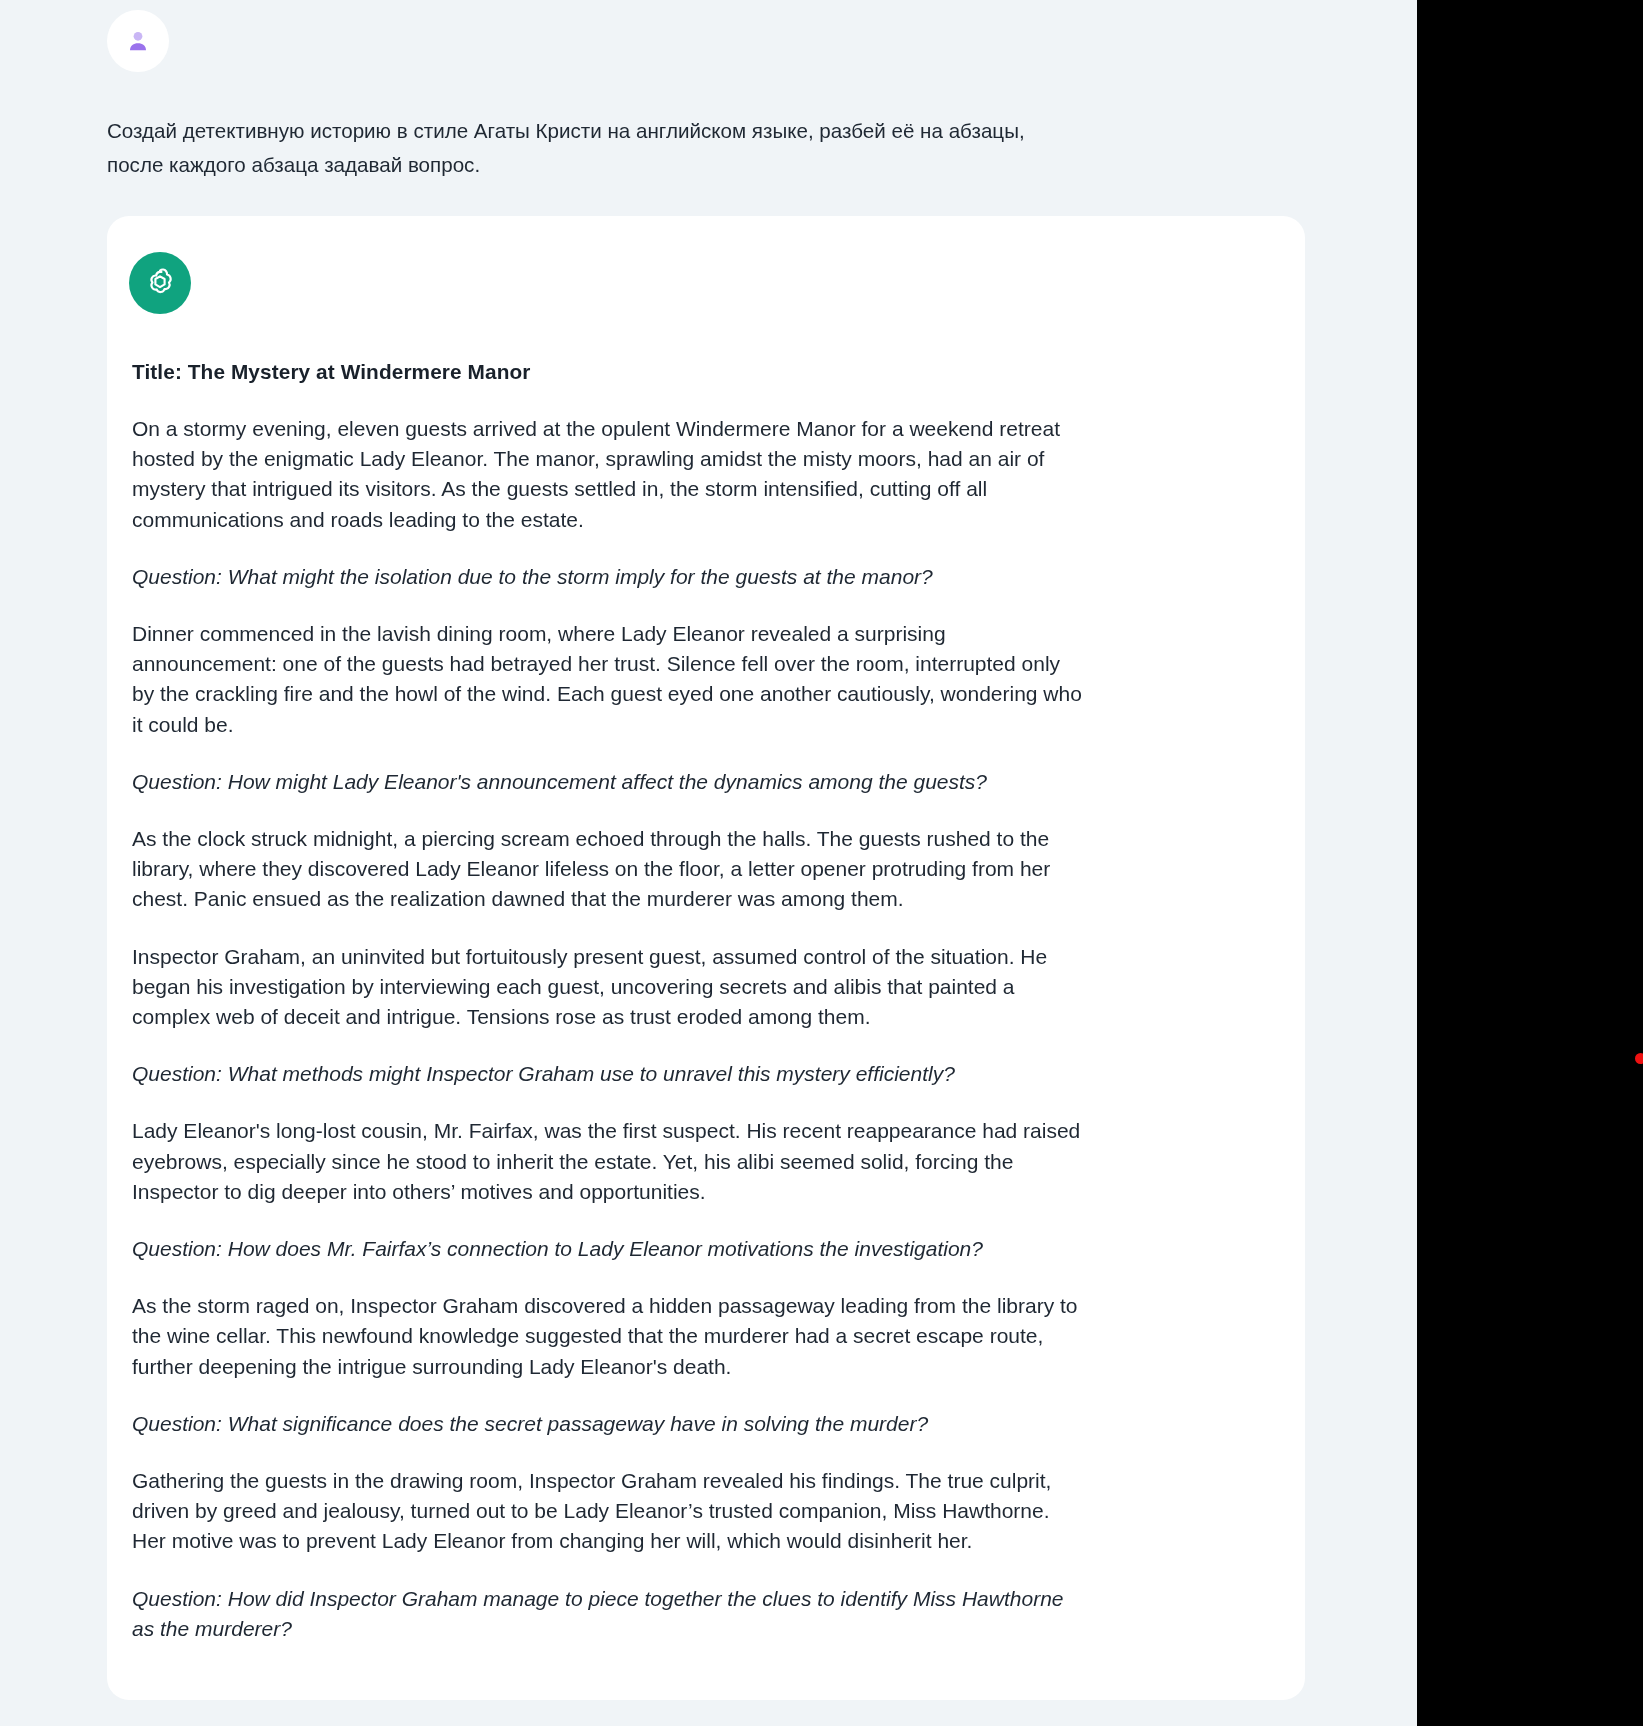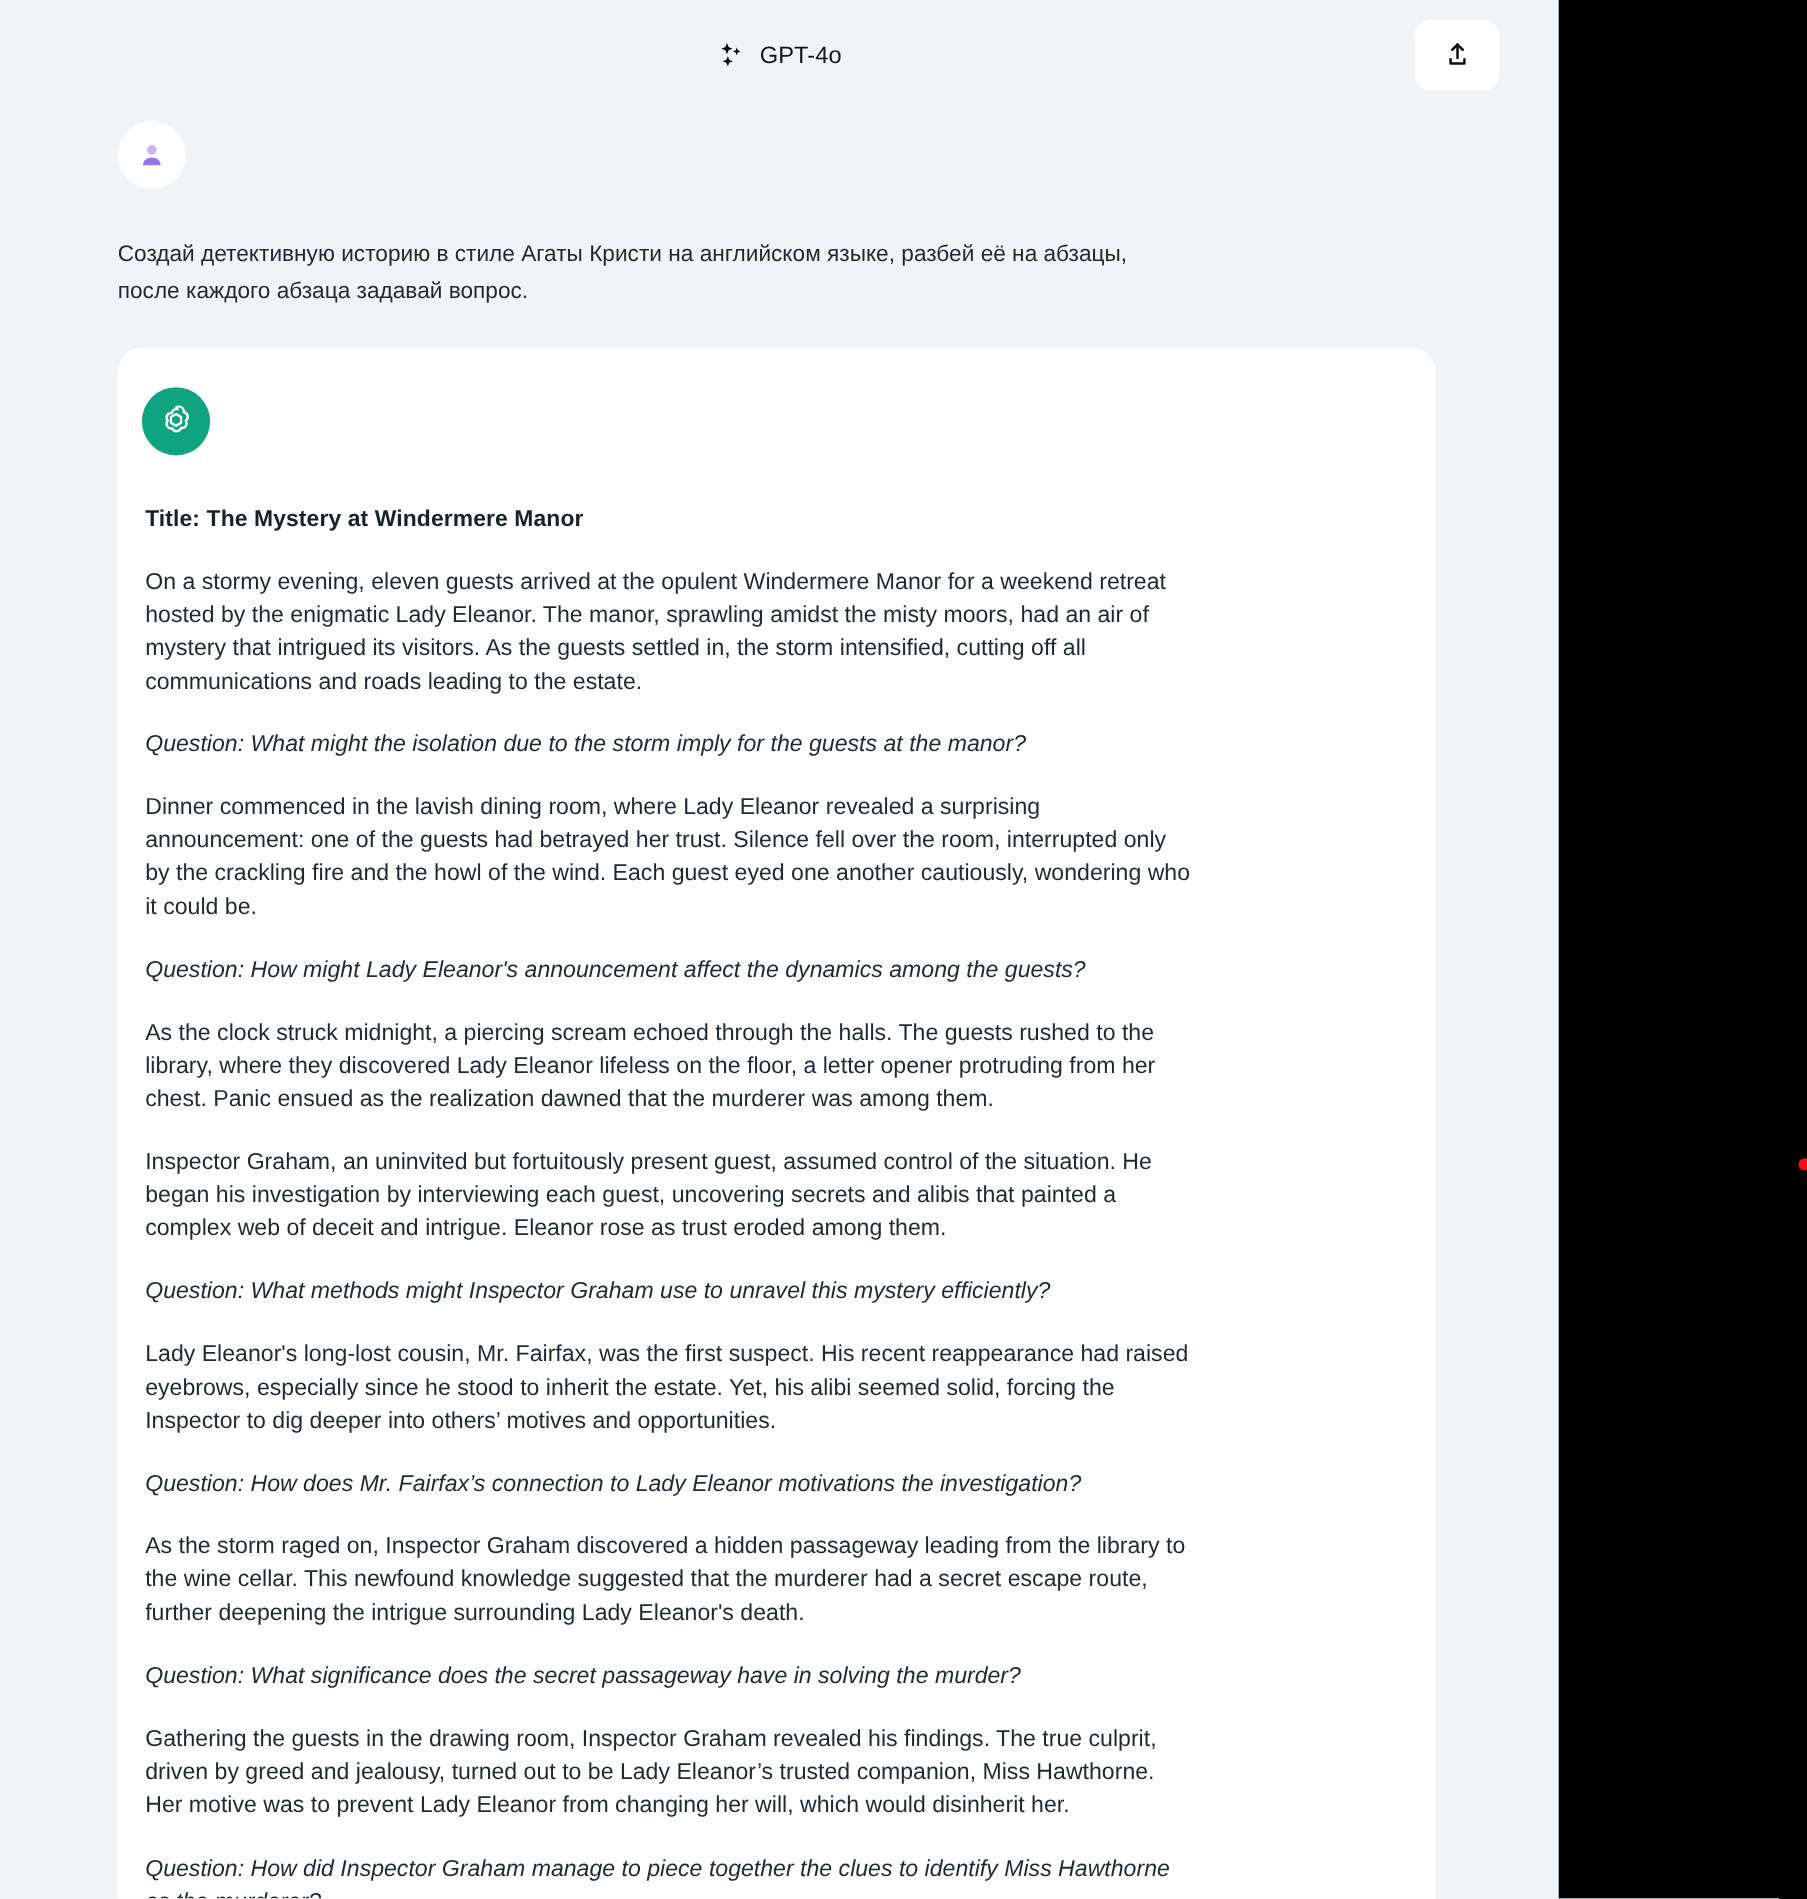--- a/index.html
+++ b/index.html
@@ -184,38 +184,20 @@
     height: 11px;
     border-radius: 50%;
     background: #ee1111;
   }
 </style>
 </head>
 <body>
 
 <div id="chat-root">
 
-  <div id="header">
-    <div id="model-pill">
-      <svg id="sparkle-icon" viewBox="0 0 24 24">
-        <path fill="#0d0f12" d="M8.2 11.4 9.6 8.1l3.3-1.4-3.3-1.4L8.2 2 6.8 5.3 3.5 6.7l3.3 1.4z"></path>
-        <path fill="#0d0f12" d="M16.4 12.2l.95-2.25 2.25-.95-2.25-.95L16.4 5.8l-.95 2.25-2.25.95 2.25.95z"></path>
-        <path fill="#0d0f12" d="M8.9 21.4l1.25-2.95 2.95-1.25-2.95-1.25L8.9 13l-1.25 2.95L4.7 17.2l2.95 1.25z"></path>
-      </svg>
-      <span id="model-label">GPT-4o</span>
-    </div>
-
-    <button id="share-button">
-      <svg id="upload-icon" viewBox="0 0 24 24">
-        <path d="M12 3.2 L12 14.6" stroke="#0d0f12" stroke-width="2.1" stroke-linecap="round" fill="none"></path>
-        <path d="M7.6 7.6 L12 3.2 L16.4 7.6" stroke="#0d0f12" stroke-width="2.1" stroke-linecap="round" stroke-linejoin="round" fill="none"></path>
-        <path d="M6.2 15.6 L6.2 19.2 L17.8 19.2 L17.8 15.6" stroke="#0d0f12" stroke-width="2.1" stroke-linecap="round" stroke-linejoin="round" fill="none"></path>
-      </svg>
-    </button>
-  </div>
 
   <div id="user-turn">
     <div class="avatar-col">
       <div id="user-avatar">
         <svg viewBox="0 0 24 24">
           <circle cx="12" cy="8.2" r="3.5" fill="#c9b6f5"></circle>
           <path d="M5.6 19.4c0-3.6 2.9-5.6 6.4-5.6s6.4 2 6.4 5.6z" fill="#9a72ec"></path>
         </svg>
       </div>
     </div>
@@ -234,21 +216,21 @@
       </div>
     </div>
     <div id="assistant-body">
       <div class="msg-title">Title: The Mystery at Windermere Manor</div>
       <div id="blocks-container">
           <div class="msg-p">On a stormy evening, eleven guests arrived at the opulent Windermere Manor for a weekend retreat hosted by the enigmatic Lady Eleanor. The manor, sprawling amidst the misty moors, had an air of mystery that intrigued its visitors. As the guests settled in, the storm intensified, cutting off all communications and roads leading to the estate.</div>
           <div class="msg-q">Question: What might the isolation due to the storm imply for the guests at the manor?</div>
           <div class="msg-p">Dinner commenced in the lavish dining room, where Lady Eleanor revealed a surprising announcement: one of the guests had betrayed her trust. Silence fell over the room, interrupted only by the crackling fire and the howl of the wind. Each guest eyed one another cautiously, wondering who it could be.</div>
           <div class="msg-q">Question: How might Lady Eleanor's announcement affect the dynamics among the guests?</div>
           <div class="msg-p">As the clock struck midnight, a piercing scream echoed through the halls. The guests rushed to the library, where they discovered Lady Eleanor lifeless on the floor, a letter opener protruding from her chest. Panic ensued as the realization dawned that the murderer was among them.</div>
-          <div class="msg-p">Inspector Graham, an uninvited but fortuitously present guest, assumed control of the situation. He began his investigation by interviewing each guest, uncovering secrets and alibis that painted a complex web of deceit and intrigue. Eleanor rose as trust eroded among them.</div>
+          <div class="msg-p">Inspector Graham, an uninvited but fortuitously present guest, assumed control of the situation. He began his investigation by interviewing each guest, uncovering secrets and alibis that painted a complex web of deceit and intrigue. Tensions rose as trust eroded among them.</div>
           <div class="msg-q">Question: What methods might Inspector Graham use to unravel this mystery efficiently?</div>
           <div class="msg-p">Lady Eleanor's long-lost cousin, Mr. Fairfax, was the first suspect. His recent reappearance had raised eyebrows, especially since he stood to inherit the estate. Yet, his alibi seemed solid, forcing the Inspector to dig deeper into others’ motives and opportunities.</div>
           <div class="msg-q">Question: How does Mr. Fairfax’s connection to Lady Eleanor motivations the investigation?</div>
           <div class="msg-p">As the storm raged on, Inspector Graham discovered a hidden passageway leading from the library to the wine cellar. This newfound knowledge suggested that the murderer had a secret escape route, further deepening the intrigue surrounding Lady Eleanor's death.</div>
           <div class="msg-q">Question: What significance does the secret passageway have in solving the murder?</div>
           <div class="msg-p">Gathering the guests in the drawing room, Inspector Graham revealed his findings. The true culprit, driven by greed and jealousy, turned out to be Lady Eleanor’s trusted companion, Miss Hawthorne. Her motive was to prevent Lady Eleanor from changing her will, which would disinherit her.</div>
           <div class="msg-q">Question: How did Inspector Graham manage to piece together the clues to identify Miss Hawthorne as the murderer?</div>
         </div>
     </div>
   </div>

